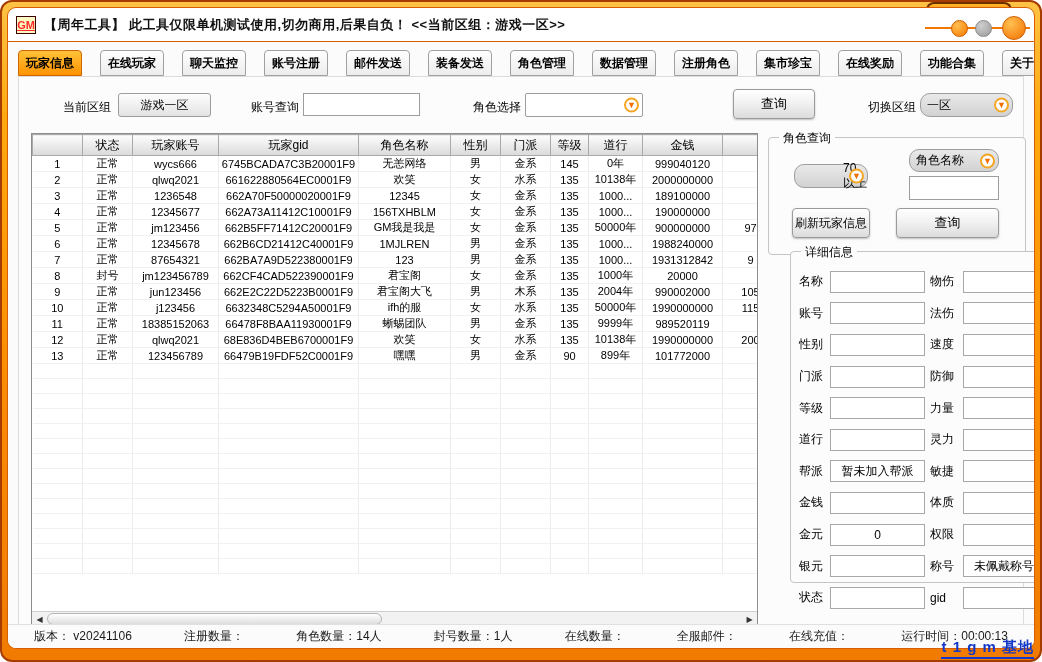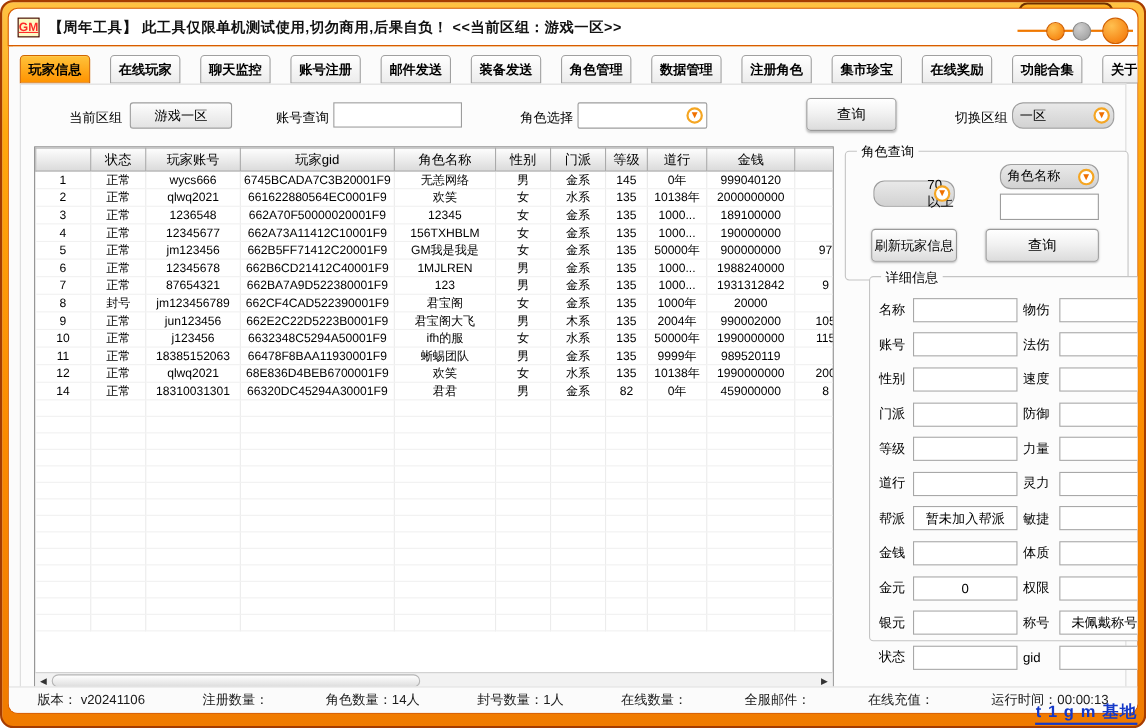--- a/index.html
+++ b/index.html
@@ -318,31 +318,31 @@
                 <td>68E836D4BEB6700001F9</td>
                 <td>欢笑</td>
                 <td>女</td>
                 <td>水系</td>
                 <td>135</td>
                 <td>10138年</td>
                 <td>1990000000</td>
                 <td>200</td>
               </tr>
               <tr>
-                <td>14</td>
-                <td>正常</td>
-                <td>18310031301</td>
-                <td>66320DC45294A30001F9</td>
-                <td>君君</td>
+                <td>13</td>
+                <td>正常</td>
+                <td>123456789</td>
+                <td>66479B19FDF52C0001F9</td>
+                <td>嘿嘿</td>
                 <td>男</td>
                 <td>金系</td>
-                <td>82</td>
-                <td>0年</td>
-                <td>459000000</td>
-                <td>8</td>
+                <td>90</td>
+                <td>899年</td>
+                <td>101772000</td>
+                <td></td>
               </tr>
               <tr>
                 <td></td>
                 <td></td>
                 <td></td>
                 <td></td>
                 <td></td>
                 <td></td>
                 <td></td>
                 <td></td>

